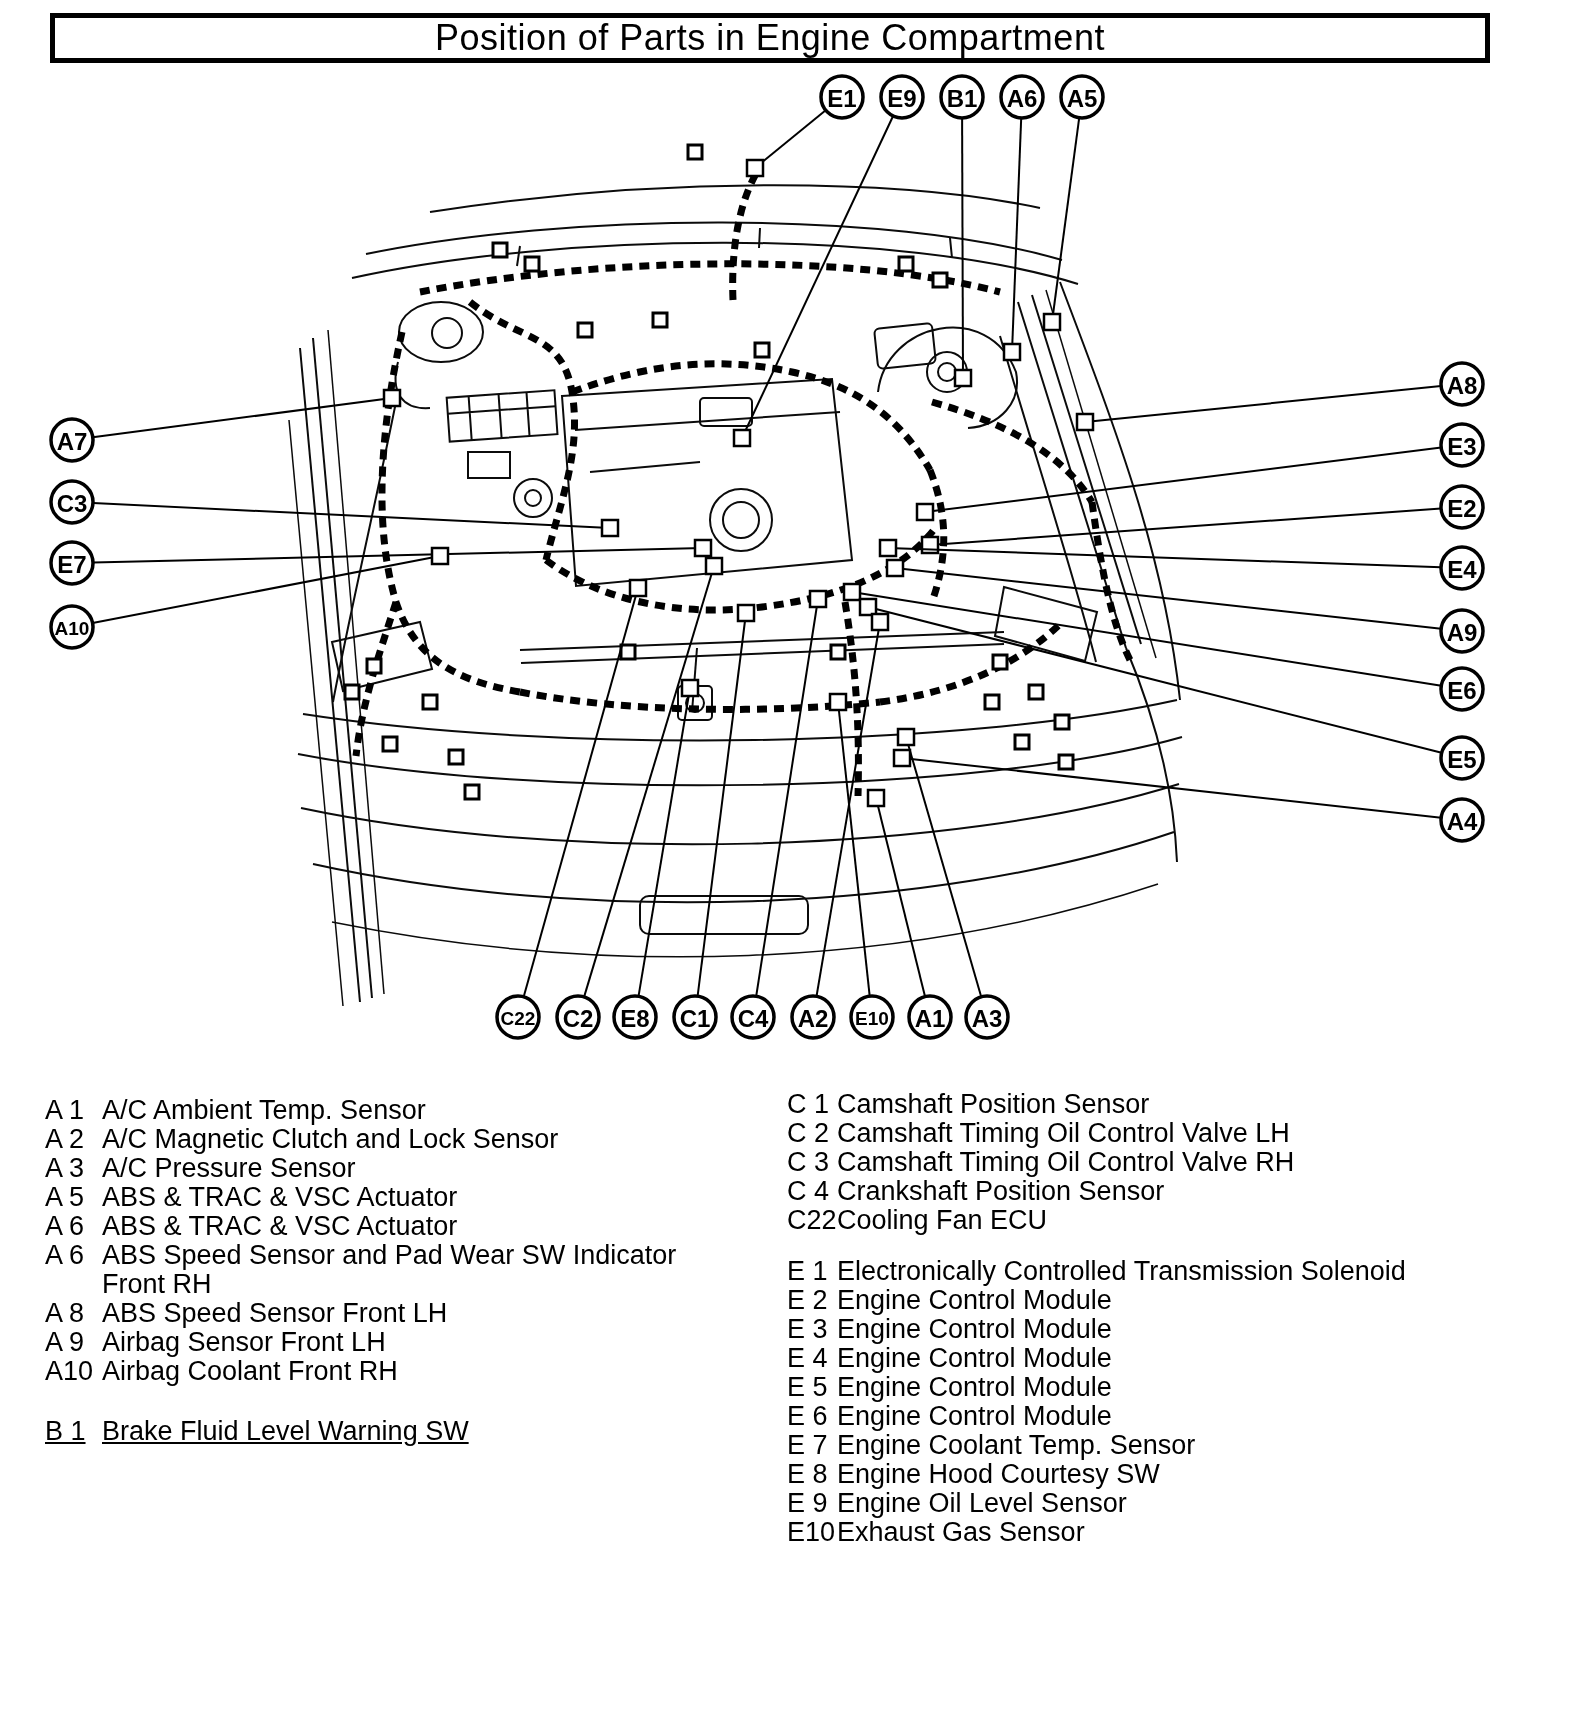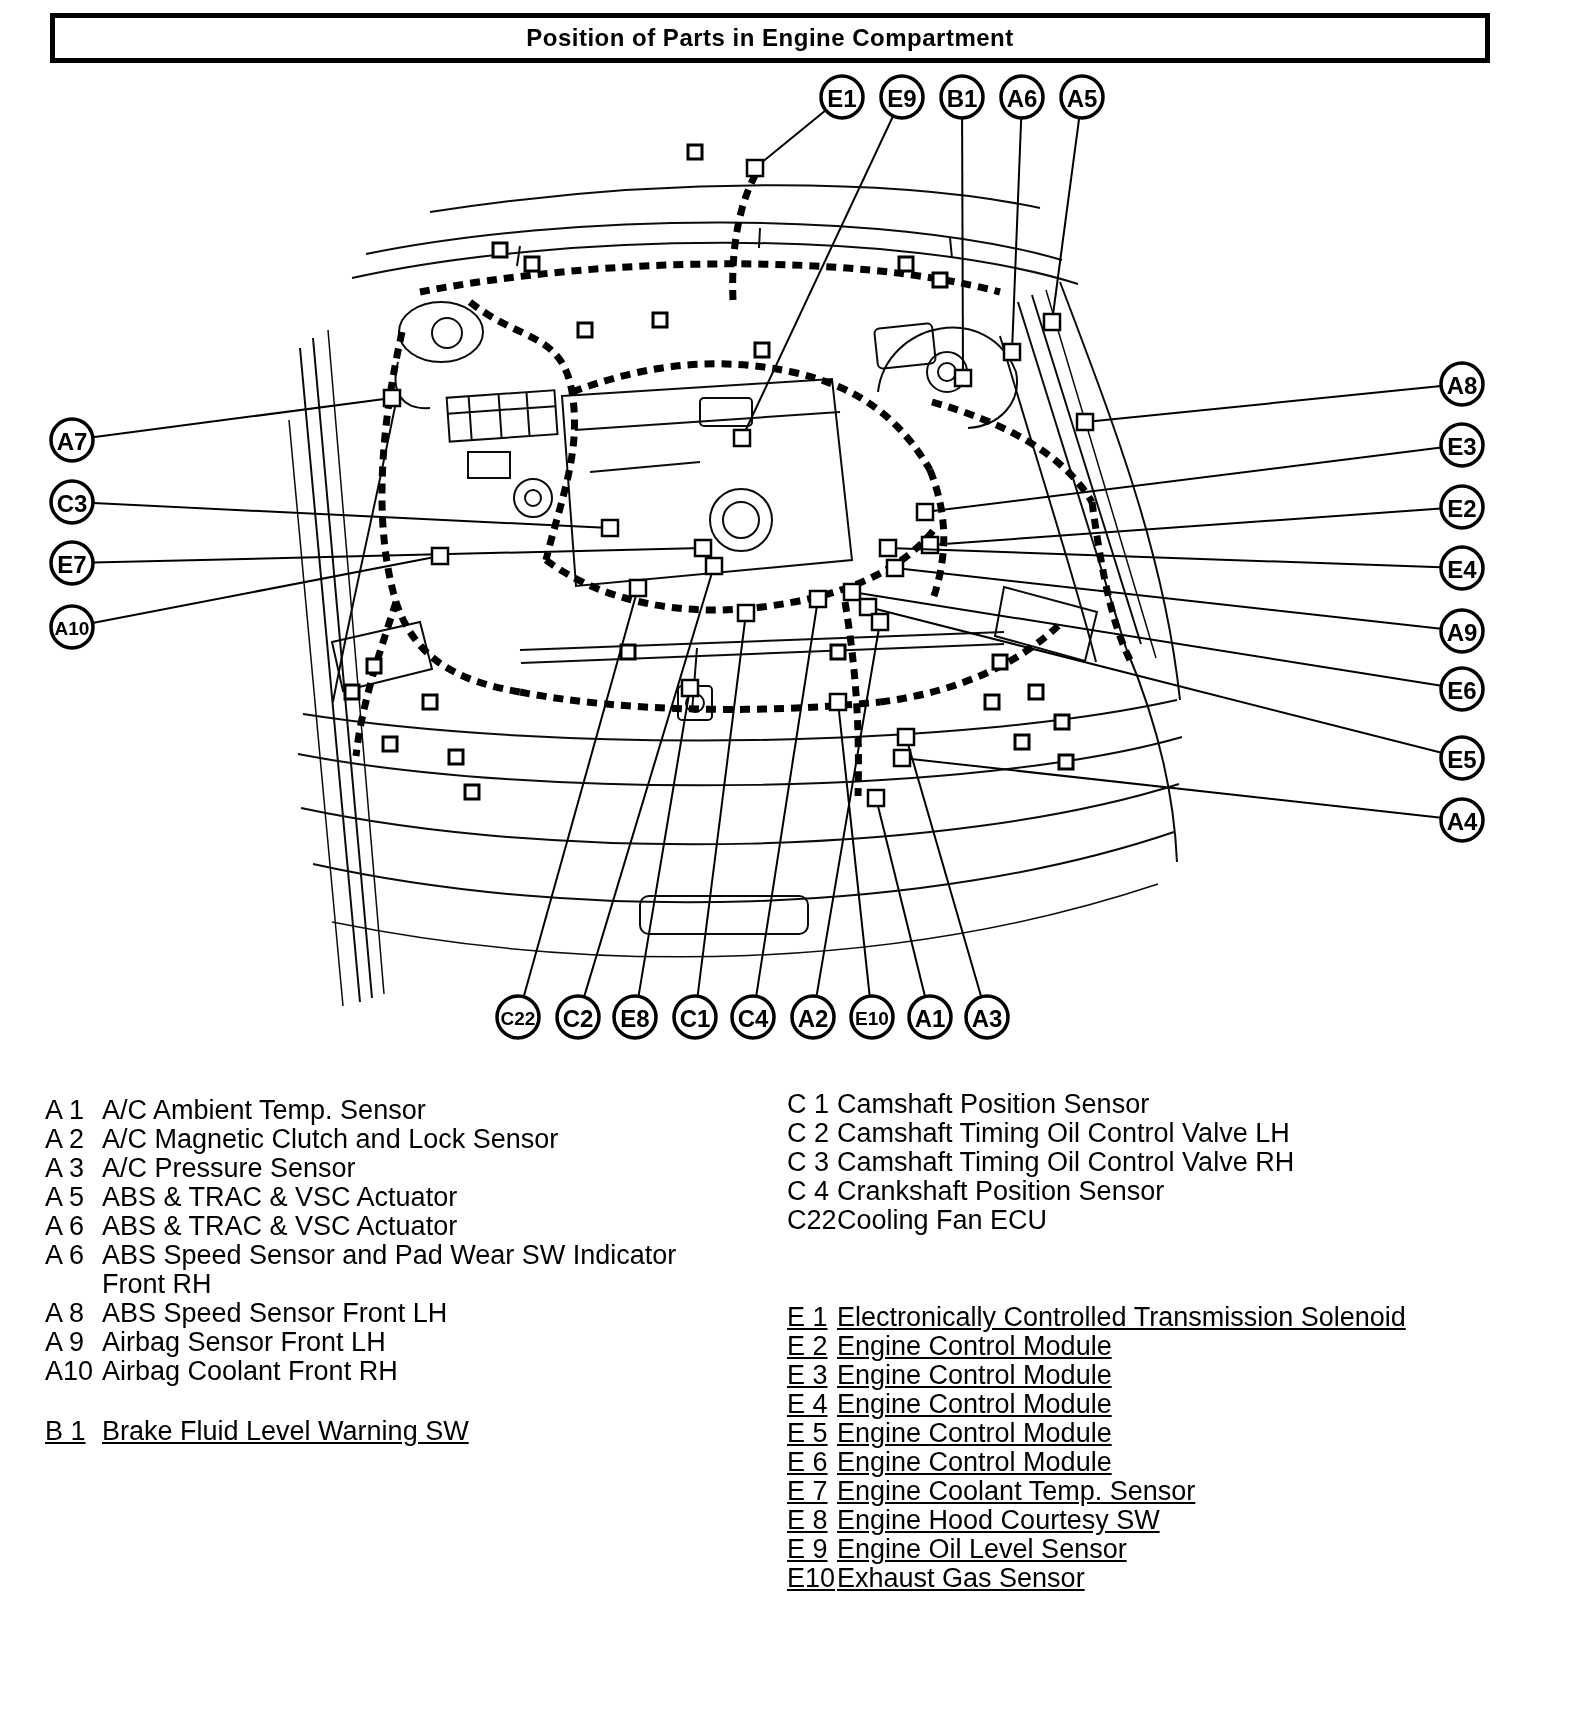--- a/index.html
+++ b/index.html
@@ -5,21 +5,21 @@
   html,body{margin:0;padding:0;background:#e8e8e8;}
   .page{
     position:relative;width:1584px;height:1712px;background:#ffffff;
     font-family:"Liberation Sans", sans-serif;color:#000;overflow:hidden;
   }
   .title-box{
     position:absolute;left:50px;top:13px;width:1440px;height:50px;
     border:5px solid #000;box-sizing:border-box;background:#fff;
   }
   .title-box h1{
-    margin:0;font-size:24px;line-height:40px;font-weight:700;
+    margin:0;font-size:36px;line-height:40px;font-weight:400;
     text-align:center;letter-spacing:0.5px;
   }
   svg.diagram{position:absolute;left:0;top:0;}
   .art{stroke:#0b0b0b;fill:none;stroke-width:2;}
   .art .thin{stroke-width:1.5;}
   .harness{stroke:#000;fill:none;stroke-width:7;stroke-dasharray:10 7;}
   .connectors rect{fill:#fff;stroke:#000;stroke-width:3;}
   .leader{stroke:#000;stroke-width:2;}
   .conn{fill:#fff;stroke:#000;stroke-width:2.5;}
   .callout-circle{fill:#fff;stroke:#000;stroke-width:3.5;}
@@ -374,21 +374,21 @@
     </div>
         <div class="legend-row">
       <span class="legend-code">C 4</span>
       <span class="legend-label">Crankshaft Position Sensor</span>
     </div>
         <div class="legend-row">
       <span class="legend-code">C22</span>
       <span class="legend-label">Cooling Fan ECU</span>
     </div>
       </div>
-      <div class="legend-section" style="margin-top: 68px; text-decoration: underline;">
+      <div class="legend-section" style="margin-top: 22px;">
         <div class="legend-row">
       <span class="legend-code">E 1</span>
       <span class="legend-label">Electronically Controlled Transmission Solenoid</span>
     </div>
         <div class="legend-row">
       <span class="legend-code">E 2</span>
       <span class="legend-label">Engine Control Module</span>
     </div>
         <div class="legend-row">
       <span class="legend-code">E 3</span>

